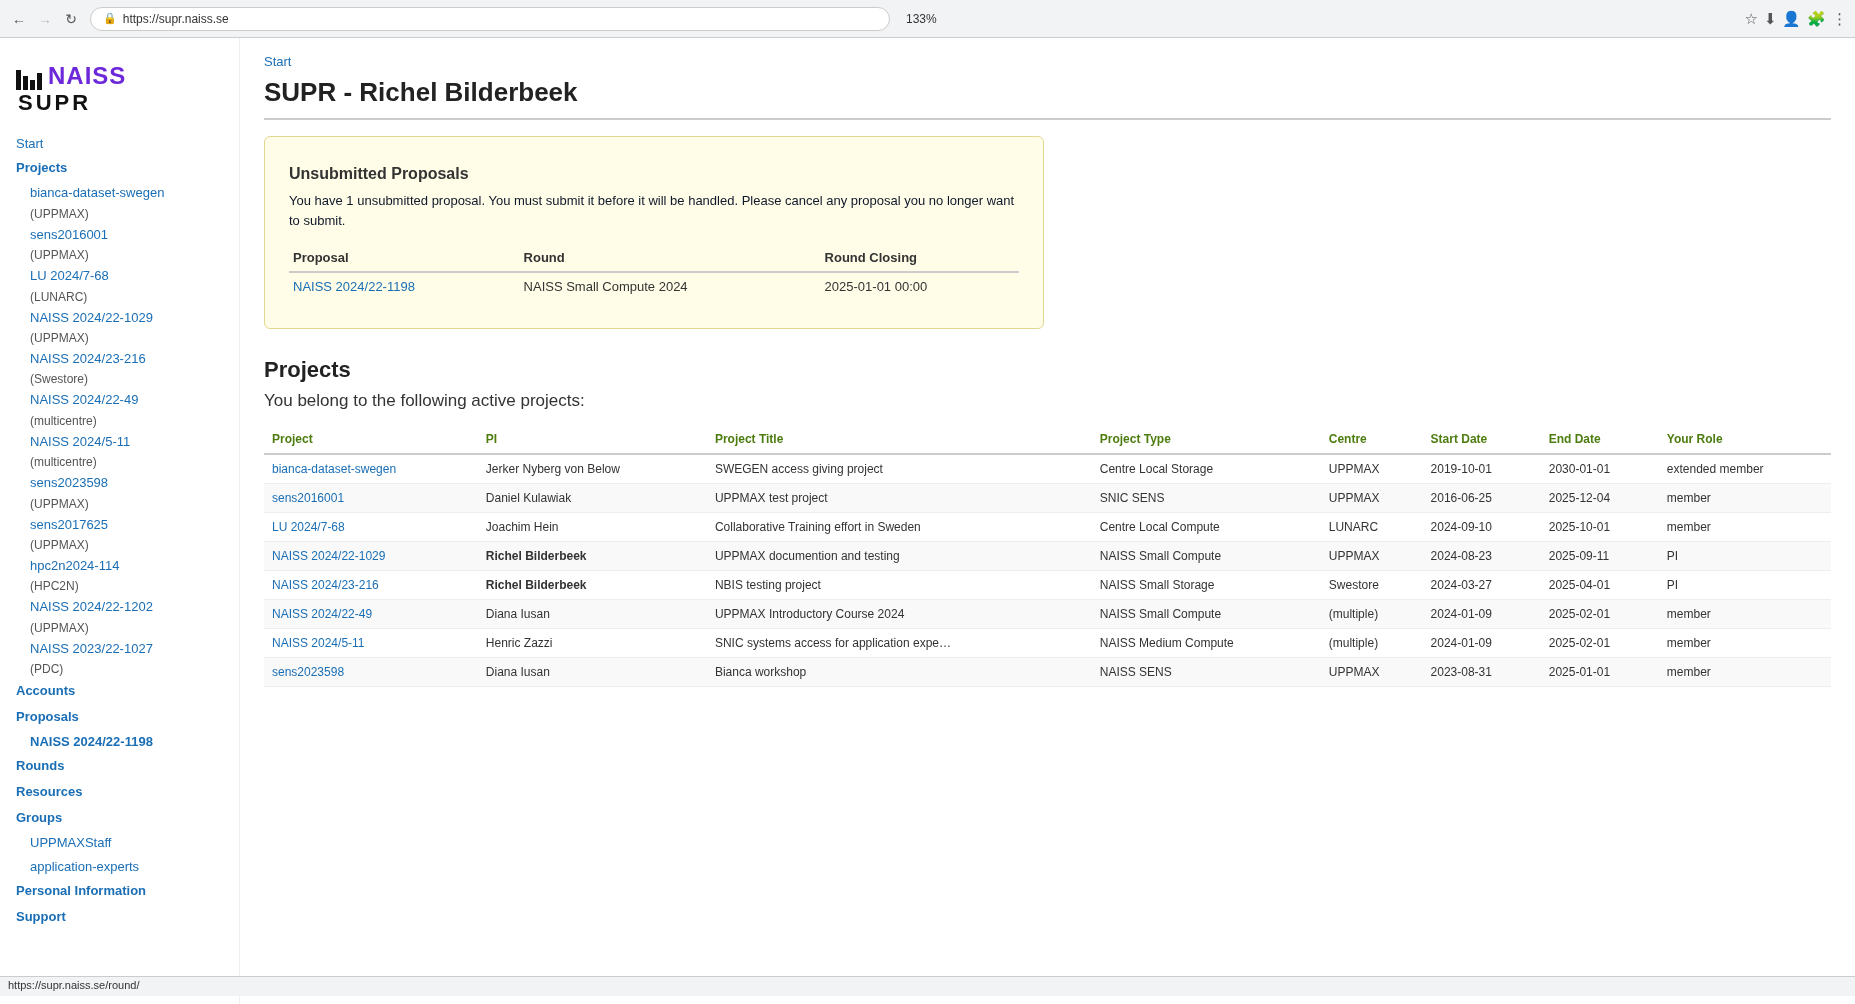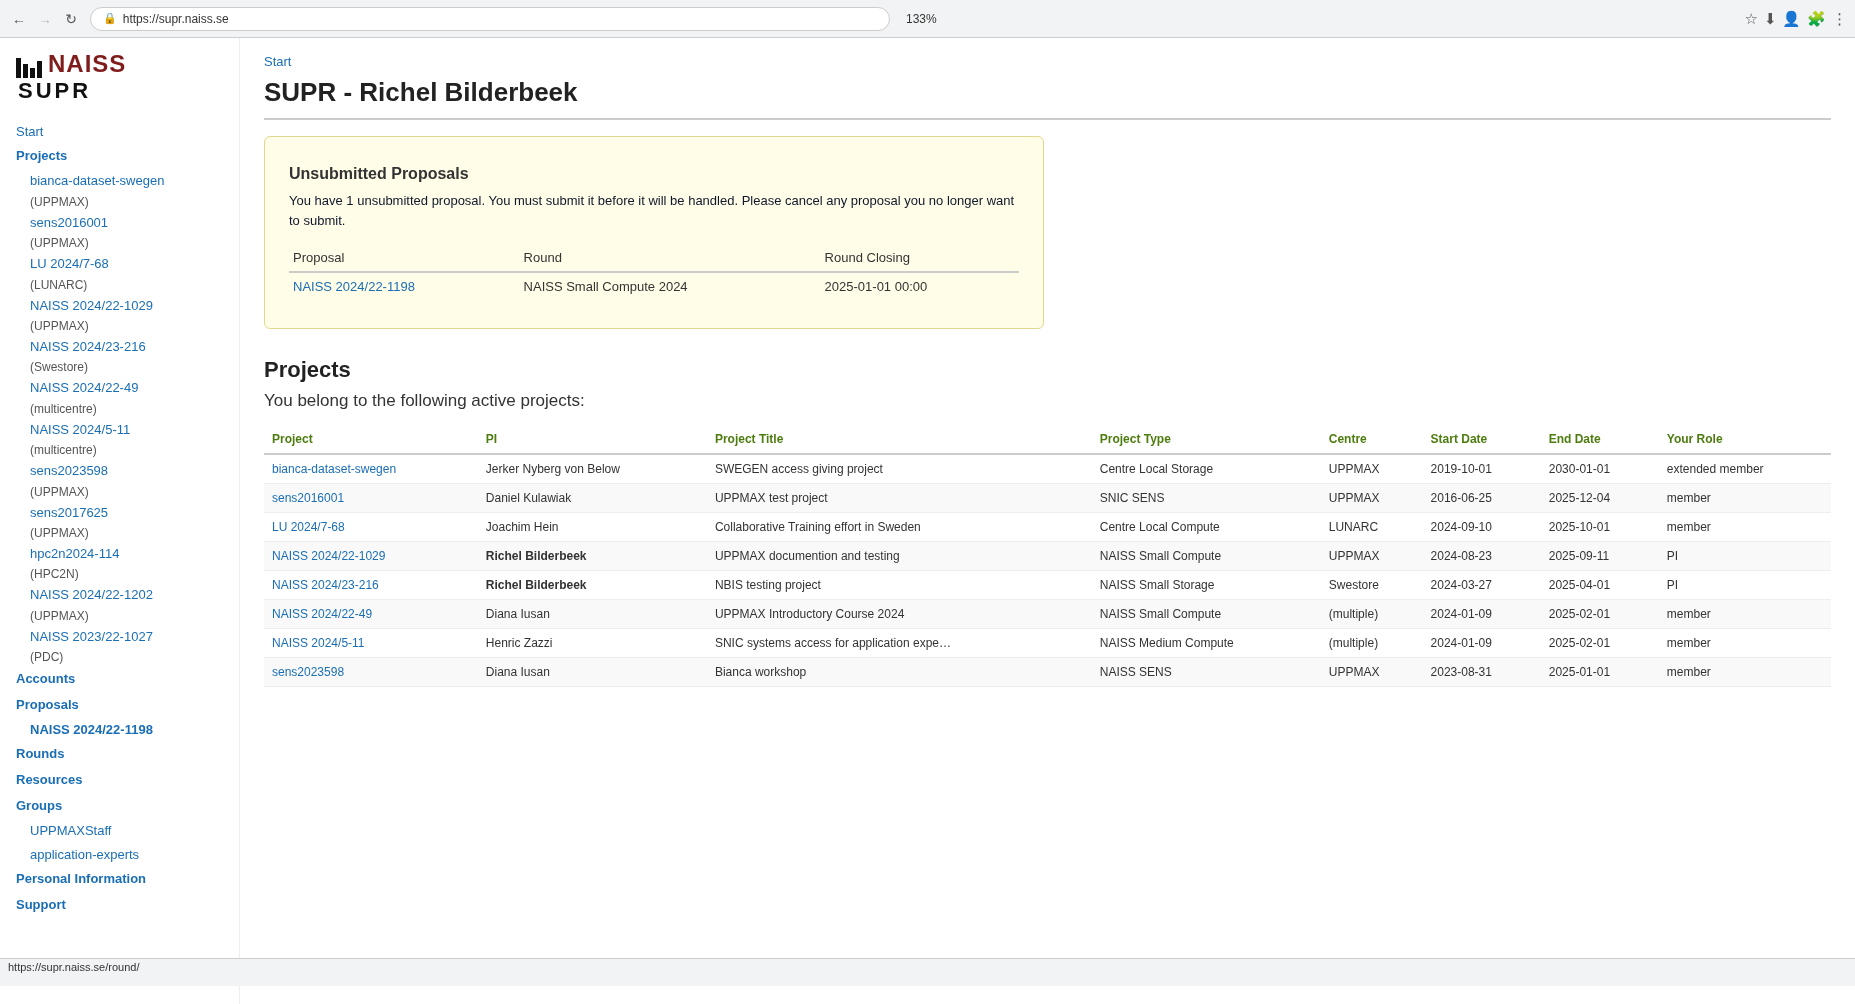--- a/index.html
+++ b/index.html
@@ -125,21 +125,21 @@
     }
     .proposals-table {
       width: 100%;
       border-collapse: collapse;
       font-size: 13px;
     }
     .proposals-table th {
       text-align: left;
       padding: 6px 12px 6px 4px;
       border-bottom: 2px solid #ccc;
-      font-weight: normal;
+      font-weight: bold;
       color: #333;
     }
     .proposals-table td {
       padding: 6px 12px 6px 4px;
       color: #333;
     }
     .proposals-table td a {
       color: #1a6eb5;
       text-decoration: none;
     }
@@ -183,29 +183,29 @@
     }
     .projects-table td a {
       color: #1a6eb5;
       text-decoration: none;
     }
     .pi-bold { font-weight: bold; }
 
     
     .status-bar {
       position: fixed;
-      bottom: 18px;
+      bottom: 8px;
       left: 0;
       right: 0;
       background: #f1f3f4;
       padding: 2px 8px;
       font-size: 11px;
       color: #333;
       border-top: 1px solid #ccc;
-      height: 28px;
+      height: 20px;
     }
 
     
     .logo-wrapper {
       display: flex;
       flex-direction: column;
       margin-bottom: 16px;
     }
     .logo-line1 {
       display: flex;
@@ -216,21 +216,21 @@
       display: flex;
       gap: 2px;
       align-items: flex-end;
       margin-right: 2px;
     }
     .bar { background: #111; width: 5px; display: inline-block; }
     .bar1 { height: 14px; }
     .bar2 { height: 20px; }
     .bar3 { height: 10px; }
     .bar4 { height: 17px; }
-    .naiss-text { font-size: 24px; font-weight: 900; color: #7f1d1d; letter-spacing: 1px; }
+    .naiss-text { font-size: 24px; font-weight: 900; color: #6d28d9; letter-spacing: 1px; margin-top: 12px; }
     .supr-text { font-size: 22px; font-weight: 900; color: #111; letter-spacing: 3px; padding-left: 2px; }
   </style>
 </head>
 <body>
 
 <div class="browser-chrome">
   <div class="browser-nav-btns">
     <button class="browser-nav-btn">←</button>
     <button class="browser-nav-btn disabled">→</button>
     <button class="browser-nav-btn">↻</button>

